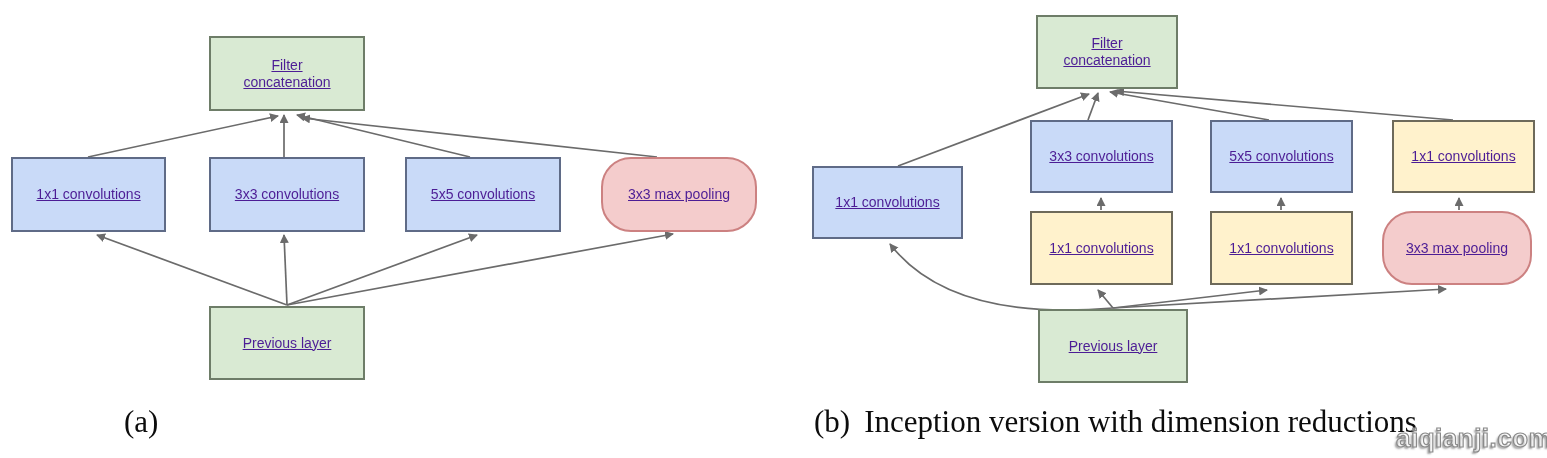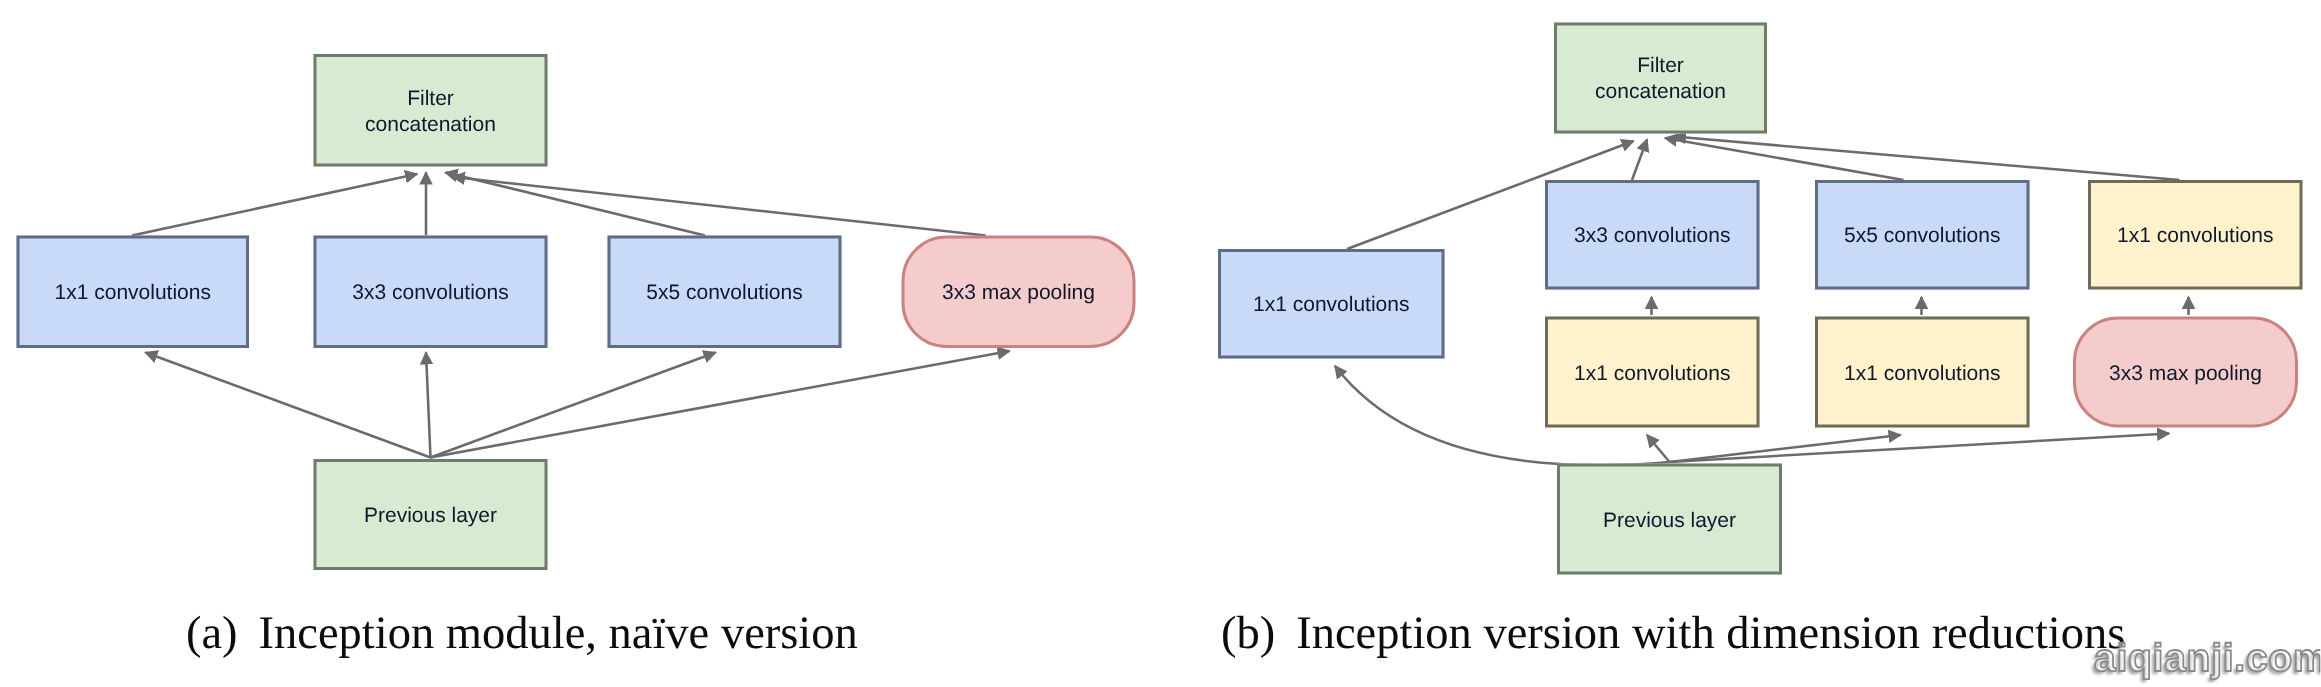--- a/index.html
+++ b/index.html
@@ -9,23 +9,24 @@
     background:#ffffff;
     font-family:"Liberation Sans", sans-serif;
     overflow:hidden;
   }
   svg.arrows{position:absolute;left:0;top:0;width:1547px;height:458px;}
   .node{
     position:absolute;
     box-sizing:border-box;
     display:flex;align-items:center;justify-content:center;
     text-align:center;
-    font-size:14px;line-height:17px;color:#0f172a;
+    font-size:14px;line-height:17px;color:#4c1d95;
     white-space:pre-line;
     border:2px solid #6a6a6a;
+    text-decoration:underline;
   }
   .node.green {background:#d9ead3;border-color:#6e7d68;}
   .node.blue  {background:#c9daf8;border-color:#5f6b87;}
   .node.yellow{background:#fff2cc;border-color:#6e6a5a;}
   .node.red   {background:#f4cccc;border-color:#cc8181;border-radius:30px;}
   .caption{
     position:absolute;
     display:flex;gap:14px;align-items:baseline;
     font-family:"Liberation Serif", serif;
     font-size:31px;color:#0c0c0c;white-space:nowrap;
@@ -105,21 +106,20 @@
   <div class="node yellow" style="left:1030px;top:211px;width:143px;height:74px;">1x1 convolutions</div>
 
   <div class="node yellow" style="left:1210px;top:211px;width:143px;height:74px;">1x1 convolutions</div>
 
   <div class="node red" style="left:1382px;top:211px;width:150px;height:74px;">3x3 max pooling</div>
 
   <div class="node green" style="left:1038px;top:309px;width:150px;height:74px;">Previous layer</div>
 
   <div class="caption" style="left:124px;top:404px;">
     <span>(a)</span>
-    <span>Inception module, naïve version</span>
   </div>
 
   <div class="caption" style="left:814px;top:404px;">
     <span>(b)</span>
     <span>Inception version with dimension reductions</span>
   </div>
 
   <div class="watermark" style="left:1396px;top:423px;">aiqianji.com</div>
 
 </div>

